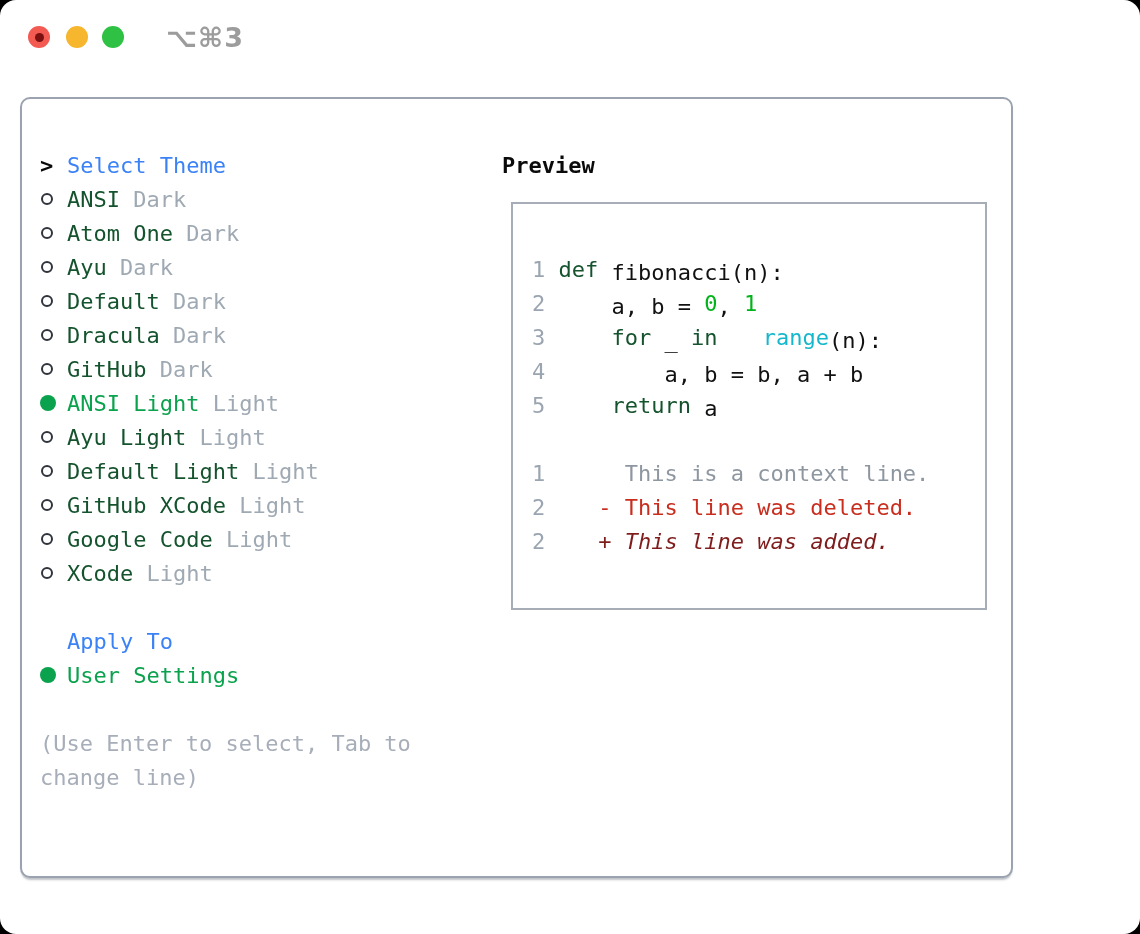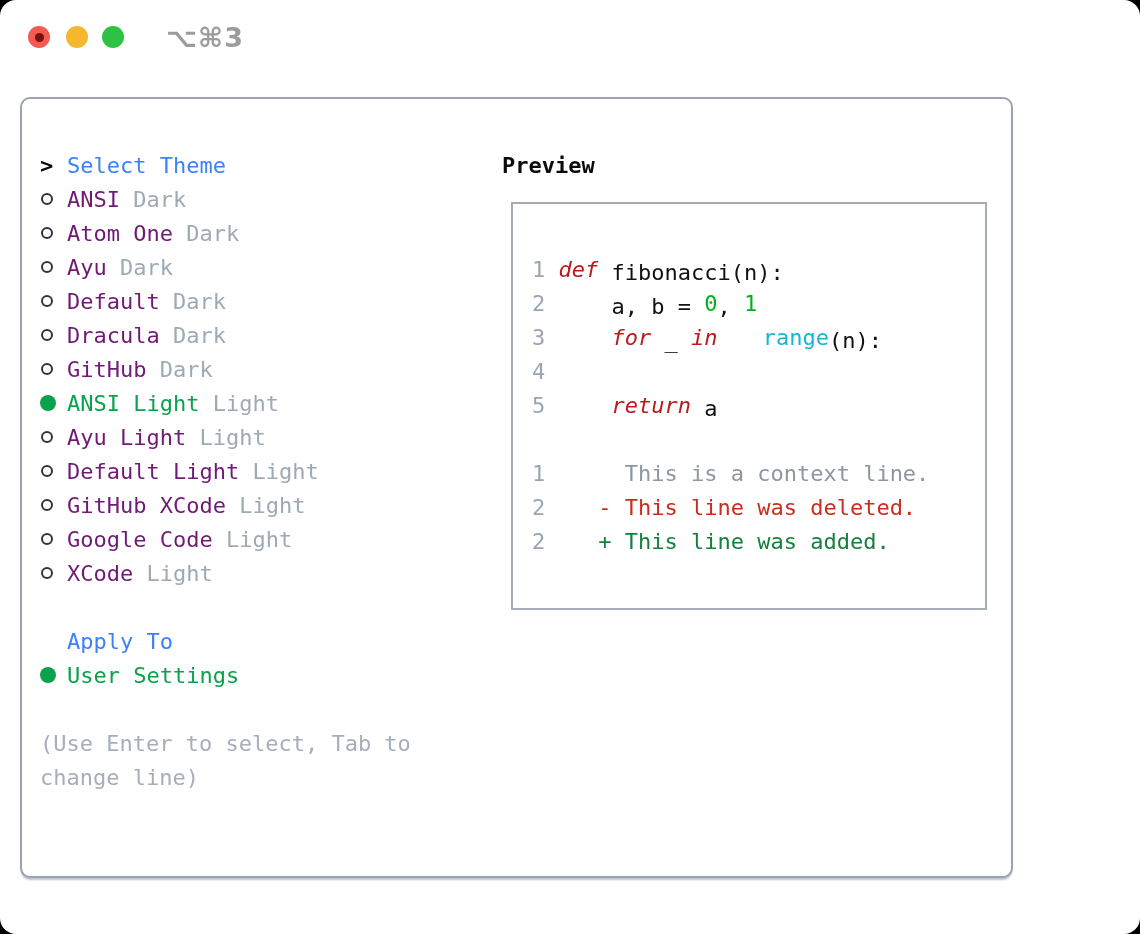--- a/index.html
+++ b/index.html
@@ -33,42 +33,42 @@
     background:#fff;
     box-shadow:0 3px 2px -1px rgba(110,120,130,.45);
   }
   .left-col{position:absolute;left:18px;top:49px;}
   .row{display:flex;align-items:center;height:34px;white-space:pre;font-size:22px;color:#30343d;}
   .row .marker{display:inline-flex;align-items:center;justify-content:flex-start;width:27px;flex:0 0 27px;}
   .header-text{font-weight:normal;color:#3b82f6;}
   .prompt{font-weight:bold;color:#0a0a0a;}
   .radio{width:12px;height:12px;border-radius:50%;border:2px solid #30343d;background:#fff;margin-left:1px;}
   .radio.filled{width:16px;height:16px;border:none;background:#0aa24d;margin-left:0;}
-  .theme-name{color:#701a75;}
+  .theme-name{color:#14532d;}
   .theme-name.selected{color:#0aa24d;text-align:right;}
   .theme-tag{color:#9fa9b3;}
   .hint-row{height:34px;display:flex;align-items:center;font-size:22px;color:#a7aeb9;white-space:pre;}
   
   .preview-title{position:absolute;left:480px;top:49px;height:34px;display:flex;align-items:center;font-size:22px;font-weight:bold;color:#0a0a0a;}
   .preview-box{
     position:absolute;left:489px;top:103px;
     width:476px;height:408px;
     border:2px solid #a6adb6;
     background:#fff;
     padding:48px 0 0 19px;
   }
   .code-row{height:34px;display:flex;align-items:center;white-space:pre;font-size:22px;color:#111;}
   .ln{color:#9aa5b1;}
   .tok-fg{color:#111;margin-top:7px;}
-  .tok-kw{color:#b91c1c;font-style:italic;}
+  .tok-kw{color:#14532d;}
   .tok-fn{color:#14b7cc;margin-left:32px;}
   .tok-num{color:#00b319;}
   .tok-ctx{color:#8e96a0;}
   .tok-del{color:#c82d1e;text-align:center;}
-  .tok-add{color:#15803d;}
+  .tok-add{color:#7f1d1d;font-style:italic;}
 </style>
 </head>
 <body>
 
 <div class="window">
 
   <div class="titlebar">
     <div class="traffic red">
       <span class="dot"></span>
     </div>
@@ -115,21 +115,21 @@
       <div class="hint-row">change line)</div>
     </div>
 
     <div class="preview-title">Preview</div>
 
     <div class="preview-box">
       <div id="code-area">
           <div class="code-row"><span class="ln">1 </span><span class="tok-kw">def</span><span class="tok-fg"> fibonacci(n):</span></div>
           <div class="code-row"><span class="ln">2 </span><span class="tok-fg">    a, b = </span><span class="tok-num">0</span><span class="tok-fg">, </span><span class="tok-num">1</span></div>
           <div class="code-row"><span class="ln">3 </span><span class="tok-fg">    </span><span class="tok-kw">for</span><span class="tok-fg"> _ </span><span class="tok-kw">in</span><span class="tok-fg"> </span><span class="tok-fn">range</span><span class="tok-fg">(n):</span></div>
-          <div class="code-row"><span class="ln">4 </span></div>
+          <div class="code-row"><span class="ln">4 </span><span class="tok-fg">        a, b = b, a + b</span></div>
           <div class="code-row"><span class="ln">5 </span><span class="tok-fg">    </span><span class="tok-kw">return</span><span class="tok-fg"> a</span></div>
           <div class="code-row"><span class="ln">  </span></div>
           <div class="code-row"><span class="ln">1 </span><span class="tok-ctx">     This is a context line.</span></div>
           <div class="code-row"><span class="ln">2 </span><span class="tok-del">   - This line was deleted.</span></div>
           <div class="code-row"><span class="ln">2 </span><span class="tok-add">   + This line was added.</span></div>
         </div>
     </div>
 
   </div>
 </div>

